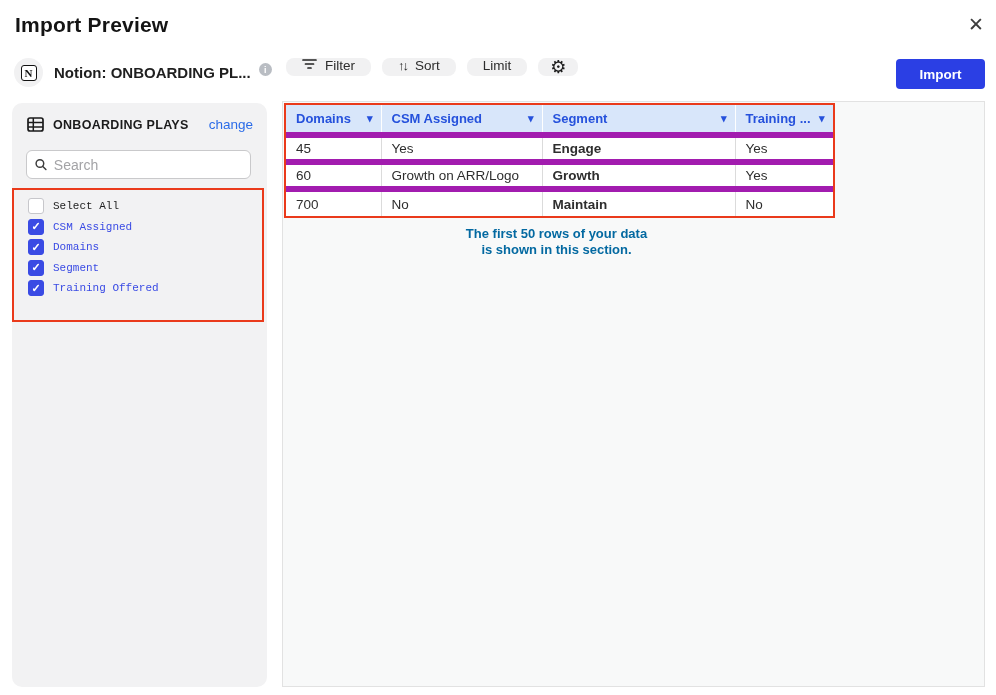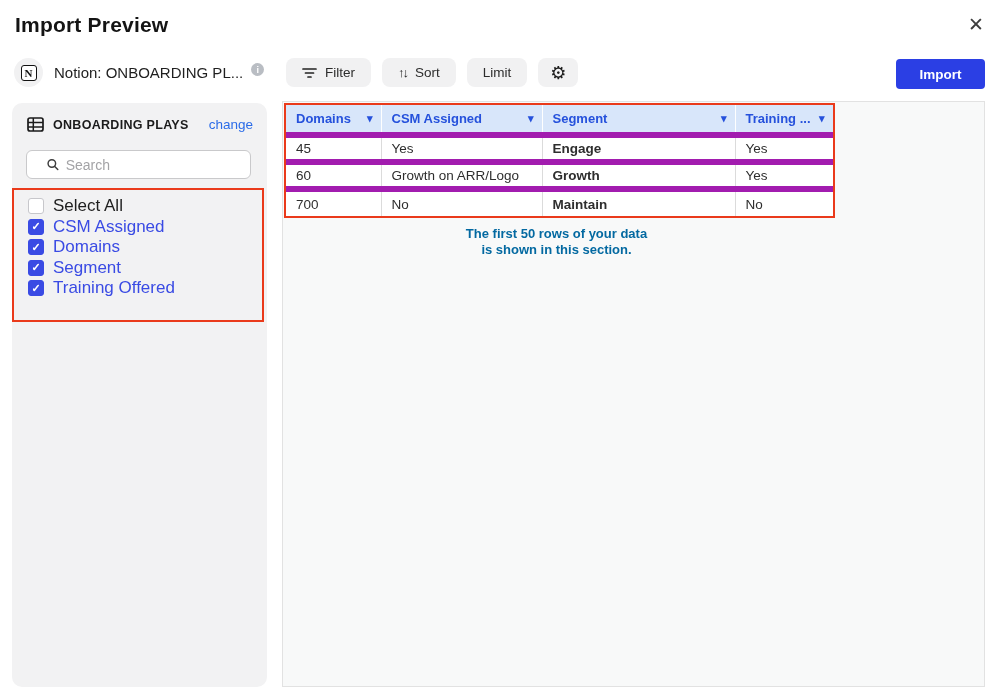--- a/index.html
+++ b/index.html
@@ -13,62 +13,62 @@
     color: #3c3c3c; cursor: pointer; line-height: 22px; }
 
   
   .toolbar { position: absolute; left: 0; top: 58px; width: 100%; height: 32px; }
   .source-chip { position: absolute; left: 14px; top: 0; display: flex; align-items: center; }
   .notion-circle { width: 29px; height: 29px; border-radius: 50%; background: #f1f1f2;
     display: flex; align-items: center; justify-content: center; }
   .notion-box { width: 16px; height: 16px; border: 1.6px solid #111; border-radius: 3px;
     display: flex; align-items: center; justify-content: center;
     font-family: "Liberation Serif", serif; font-weight: 700; font-size: 11px; color: #111; background:#fff; }
-  .source-label { margin-left: 11px; font-size: 15px; color: #1f1f1f; }
+  .source-label { margin-left: 11px; font-size: 15px; color: #1f1f1f; font-weight: bold; }
   .info-dot { width: 13px; height: 13px; border-radius: 50%; background: #b9bdc3;
     color: #fff; font-size: 9px; font-weight: 700; display: flex; align-items: center;
     justify-content: center; margin-left: 8px; margin-top: -6px; cursor: default; }
 
   .tool-buttons { position: absolute; left: 286px; top: 0; display: flex; gap: 11px; }
-  .tool-btn { height: 29px; background: #f1f1f2; border-radius: 8px; border: none;
-    display: flex; align-items: center; gap: 8px; padding: 0 16px; font-size: 13.5px;
+  .tool-btn { height: 18px; background: #f1f1f2; border-radius: 8px; border: none;
+    display: flex; gap: 8px; padding: 0 16px; font-size: 13.5px;
     color: #2c2c2c; cursor: pointer; font-family: inherit; }
   .tool-btn.icon-only { padding: 0 12px; }
   .sort-glyph { font-size: 13px; letter-spacing: -2px; color: #222; }
   .gear-glyph { font-size: 18px; color: #1c1c1c; line-height: 18px; }
 
   .import-btn { position: absolute; right: 11px; top: 1px; width: 89px; height: 30px;
     background: #2b3fe4; border: none; border-radius: 4px; color: #fff; font-weight: 700;
     font-size: 13.5px; cursor: pointer; font-family: inherit; }
 
   
   .sidebar { position: absolute; left: 12px; top: 103px; width: 255px; height: 584px;
     background: #f2f2f3; border-radius: 10px; }
   .sidebar-head { display: flex; align-items: center; padding: 14px 14px 0 15px; }
   .grid-icon { width: 17px; height: 15px; margin-right: 9px; flex: none; }
   .sidebar-title { font-size: 12.5px; font-weight: 700; color: #1b1b1b; letter-spacing: .3px; }
   .change-link { margin-left: auto; font-size: 13.5px; color: #2b6ce8; cursor: pointer; }
 
   .search-wrap { position: absolute; left: 14px; top: 47px; width: 225px; height: 29px;
     background: #fff; border: 1px solid #c9c9cb; border-radius: 6px; display: flex;
-    align-items: center; padding: 0 20px; }
+    align-items: center; padding: 0 8px; }
   .search-wrap input { border: none; outline: none; background: transparent; width: 100%;
     font-size: 14px; color: #333; margin-left: 7px; font-family: inherit; }
   .search-wrap input::placeholder { color: #a3a3a6; }
 
   .fields-box { position: absolute; left: 0px; top: 85px; width: 252px; height: 134px;
     border: 2px solid #ea3a1b; padding: 6px 0 0 14px; }
   .field-row { display: flex; align-items: center; height: 20.5px; gap: 9px; cursor: pointer; }
   .cbx { width: 16px; height: 16px; border-radius: 3px; flex: none; display: flex;
     align-items: center; justify-content: center; }
   .cbx.unchecked { background: #fff; border: 1.5px solid #c7c7cb; }
   .cbx.unchecked-blue { background: #fff; border: 1.5px solid #3a4be4; }
   .cbx.checked { background: #3a4be4; border: 1.5px solid #3a4be4; }
   .cbx .tick { color: #fff; font-size: 11px; font-weight: 700; line-height: 11px; }
-  .field-label { font-size: 17px; color: #1e1e1e; }
+  .field-label { font-size: 11px; color: #1e1e1e; font-family: Liberation Mono, monospace; }
   .field-row.is-checked .field-label { color: #3a4be4; }
 
   
   .main-panel { position: absolute; left: 282px; top: 101px; width: 703px; height: 586px;
     background: #f8f9f9; border: 1px solid #e2e2e2; }
   .table-red-box { position: absolute; left: 1px; top: 1px; border: 2px solid #ea3a1b; }
   table.preview { border-collapse: collapse; table-layout: fixed; }
   table.preview th { height: 30px; background: #d8e6fa; color: #2551dc; font-size: 13px;
     font-weight: 700; text-align: left; padding: 0 22px 0 10px; position: relative;
     border-left: 1px solid rgba(255,255,255,.85); cursor: pointer; white-space: nowrap;

